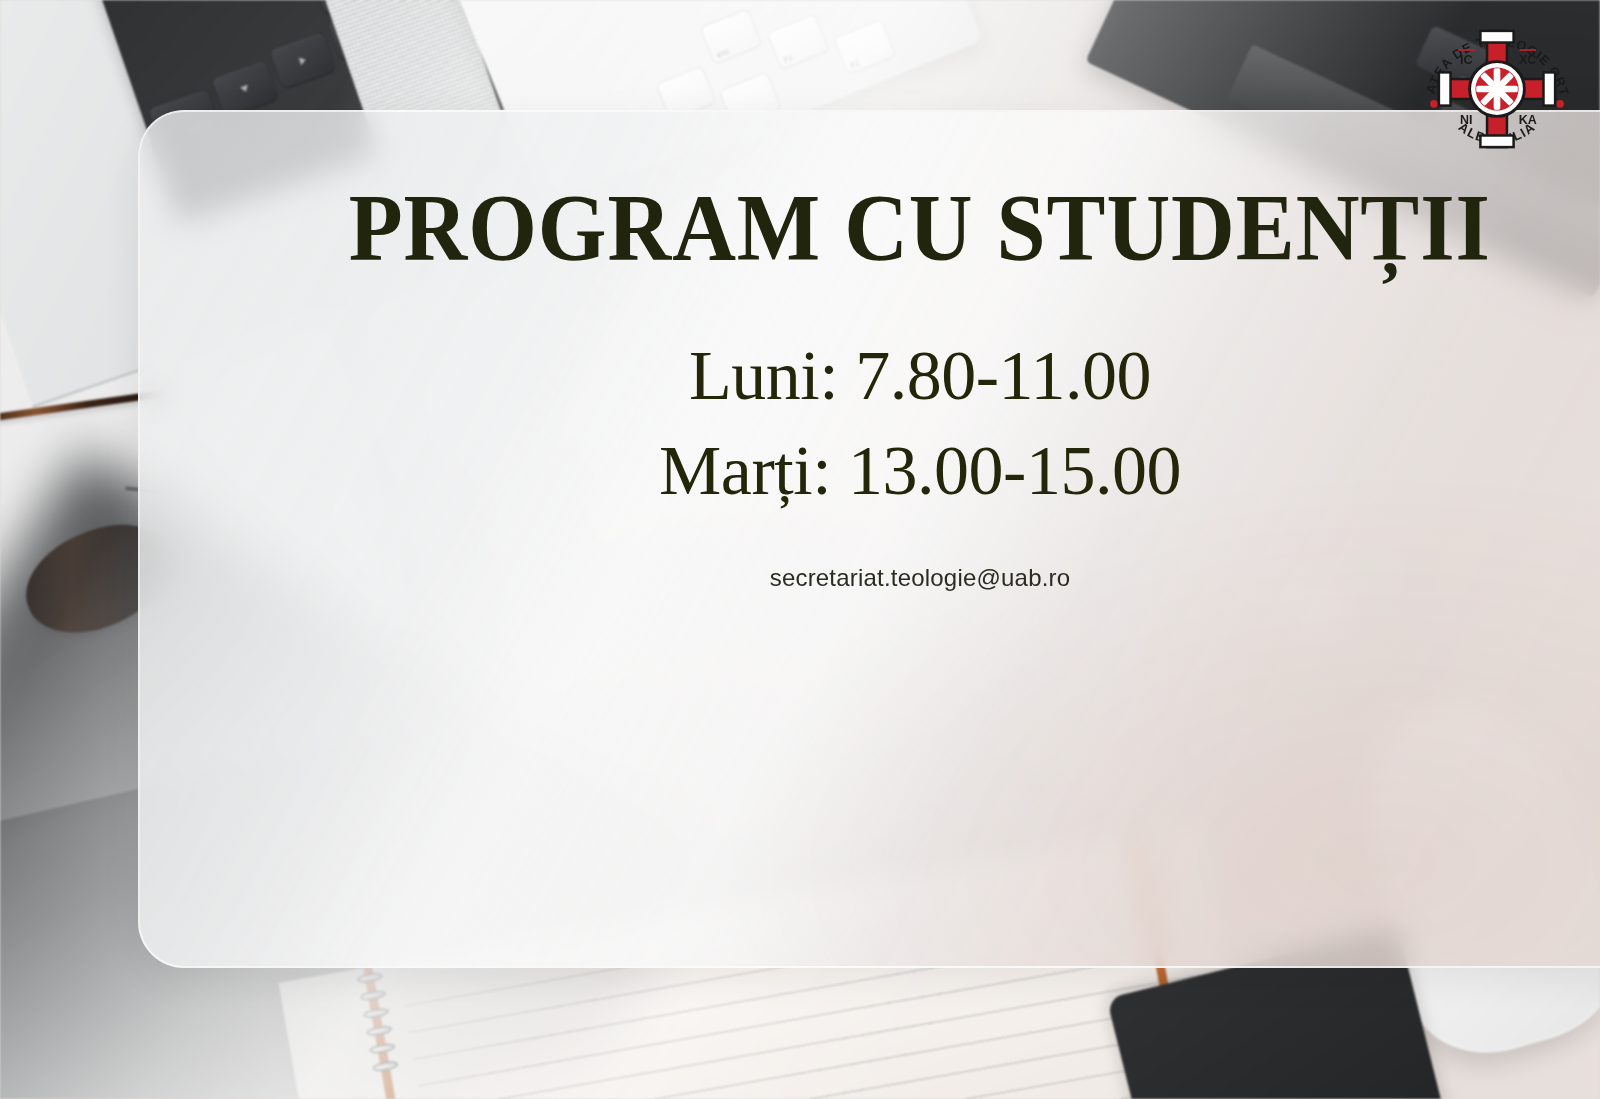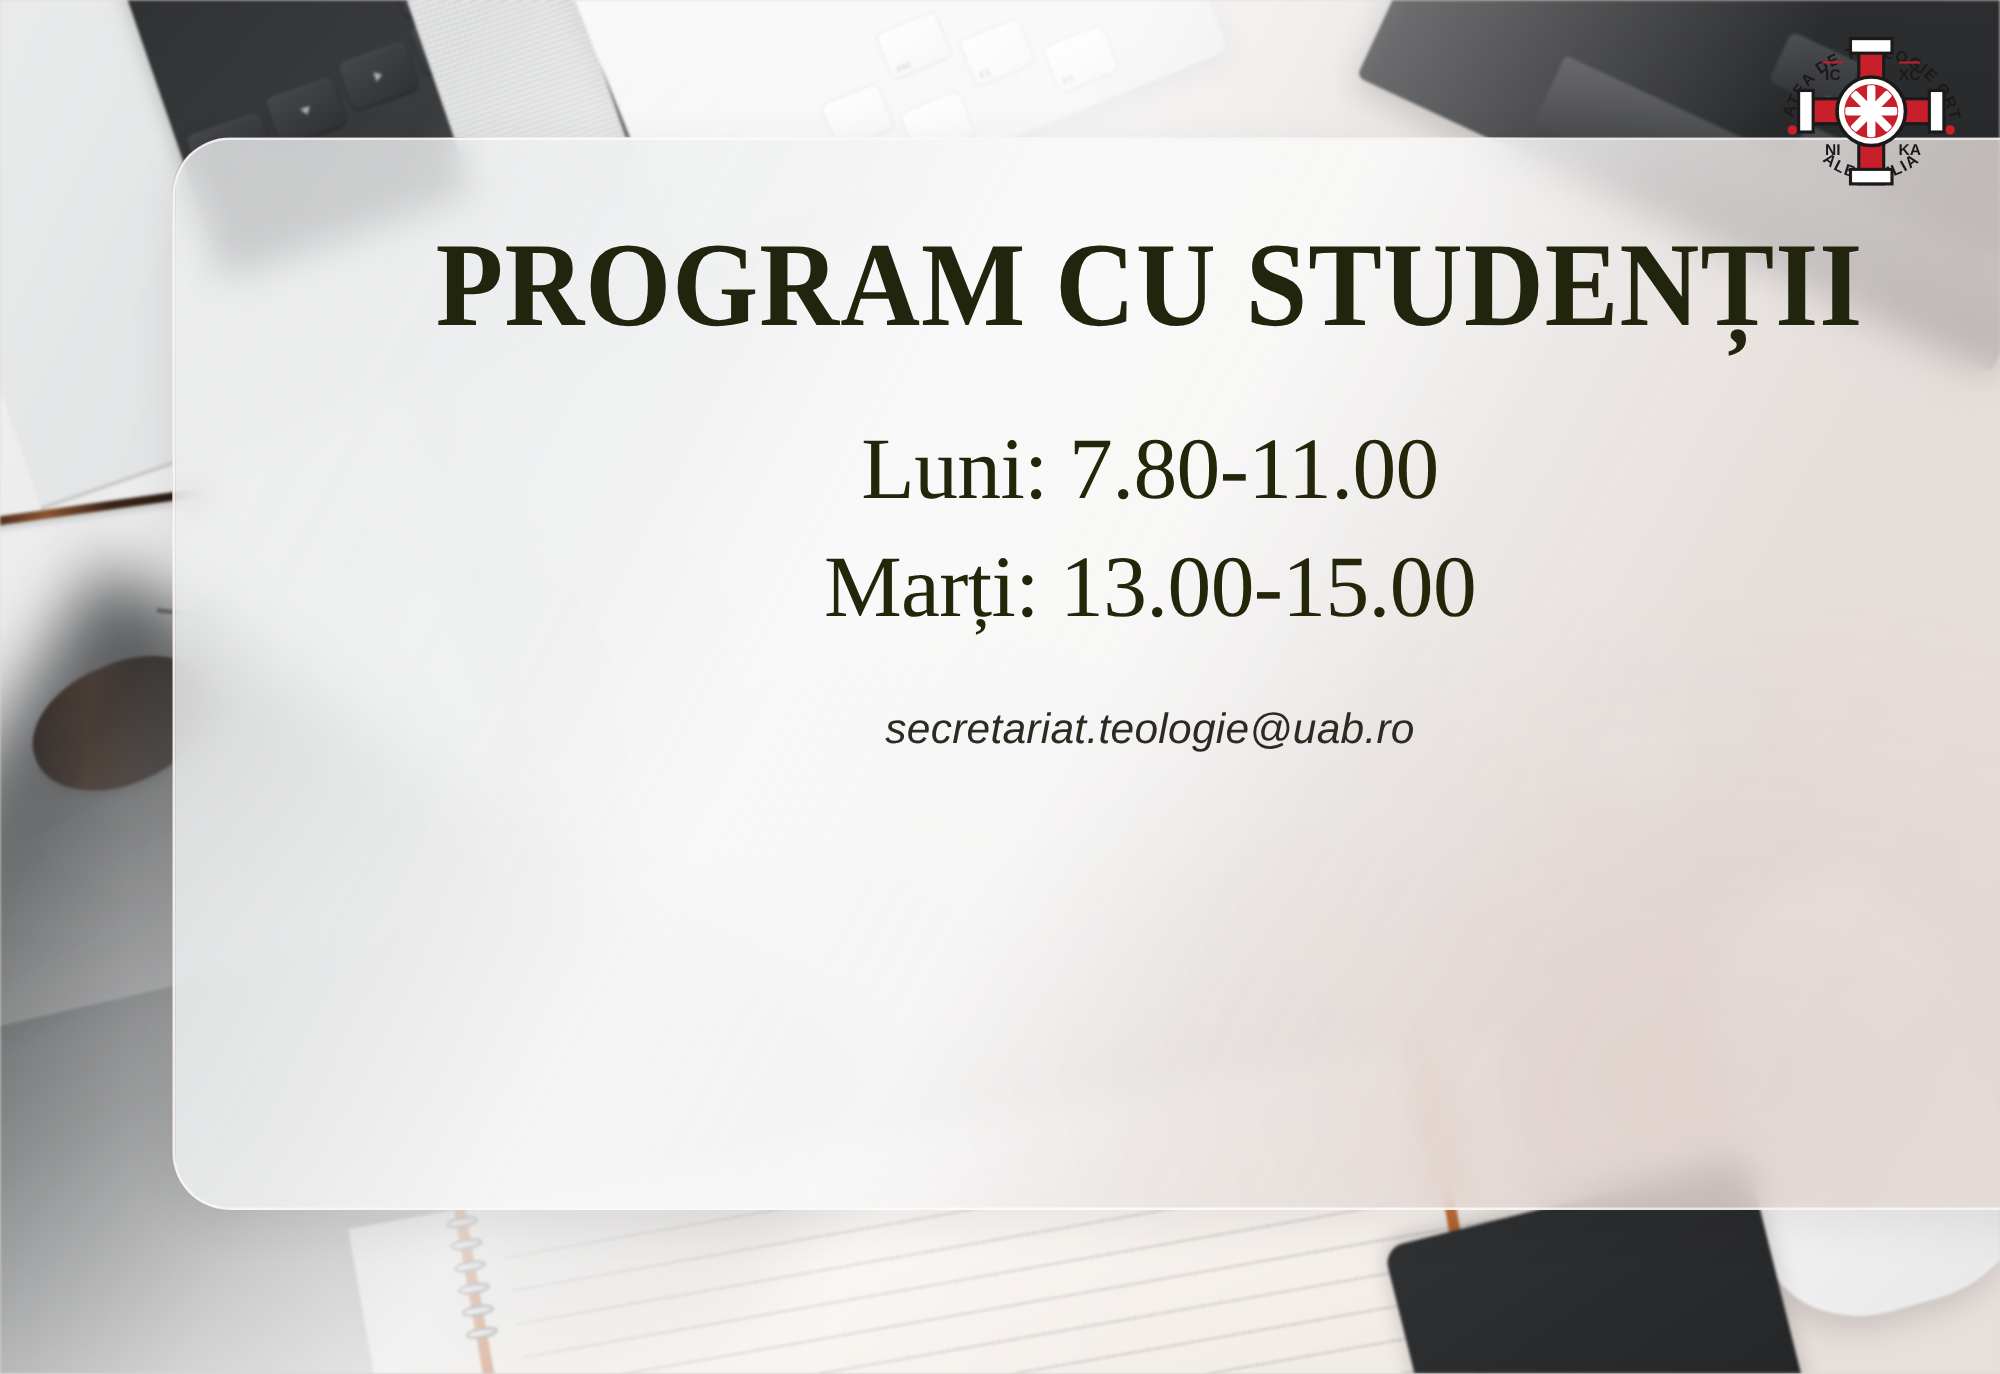--- a/index.html
+++ b/index.html
@@ -370,22 +370,21 @@
     font-size: 70px;
     line-height: 1.30;
     color: #232608;
     white-space: nowrap;
     letter-spacing: -0.5px;
   }
 
   .email {
     margin-top: 48px;
     font-family: "Liberation Sans", sans-serif;
-    font-style: italic;
-    font-size: 34px;
+    font-size: 24px;
     letter-spacing: 0.2px;
     color: #2b2b22;
   }
 
   
   .logo-wrap {
     position: absolute;
     right: 20px; top: 6px;
     width: 166px; height: 166px;
   }

